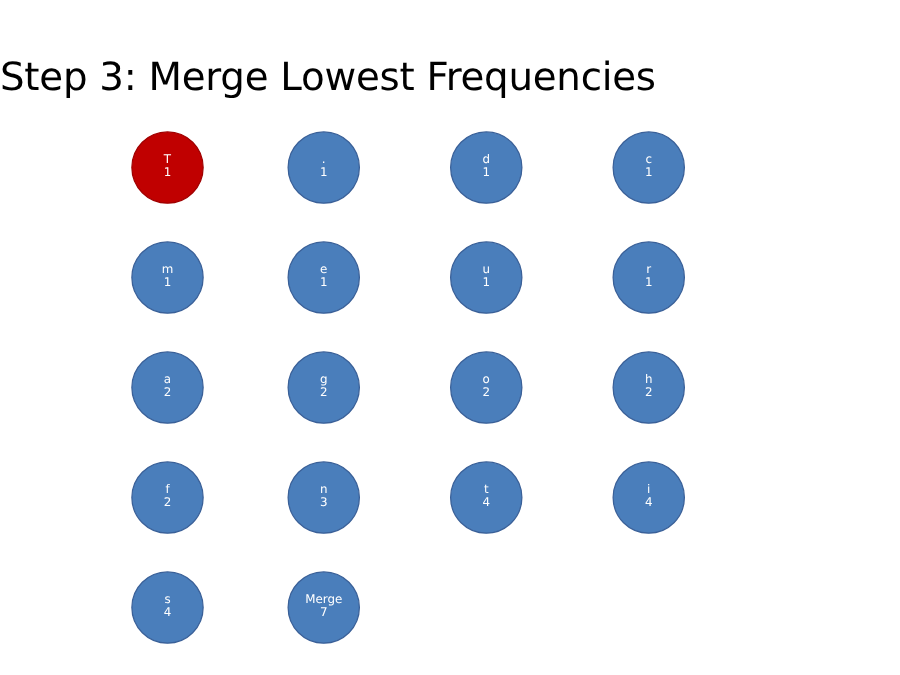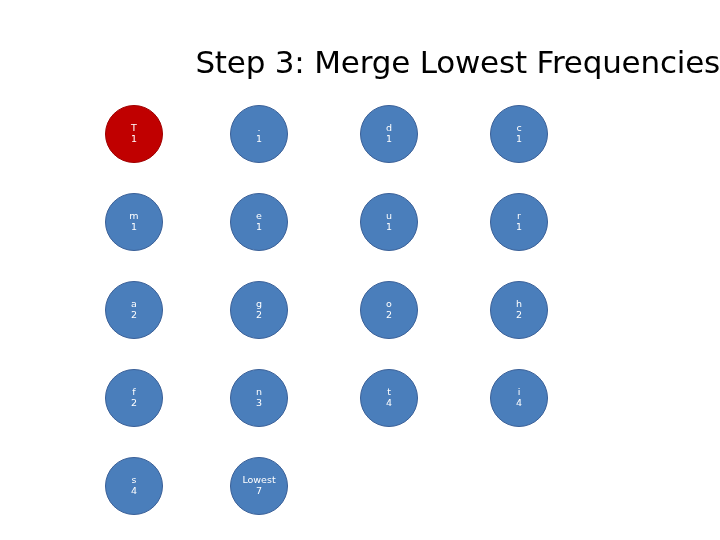--- a/index.html
+++ b/index.html
@@ -16,21 +16,21 @@
   .slide {
     position: relative;
     width: 720px;
     height: 540px;
   }
   .title {
     position: absolute;
     left: 0;
     top: 44px;
     width: 720px;
-    text-align: right;
+    text-align: left;
     font-size: 31px;
     font-weight: 400;
     color: #000000;
     letter-spacing: -0.2px;
     font-family: "DejaVu Sans", sans-serif;
   }
   .grid {
     position: absolute;
     left: 100px;
     top: 105px;
@@ -138,18 +138,18 @@
       </div>
       <div class="node" style="left: 390px; top: 264px;">
         <span class="sym">i</span>
         <span class="freq">4</span>
       </div>
       <div class="node" style="left: 5px; top: 352px;">
         <span class="sym">s</span>
         <span class="freq">4</span>
       </div>
       <div class="node" style="left: 130px; top: 352px;">
-        <span class="sym">Lowest</span>
+        <span class="sym">Merge</span>
         <span class="freq">7</span>
       </div>
     </div>
 
 </div>
 
 </body></html>

